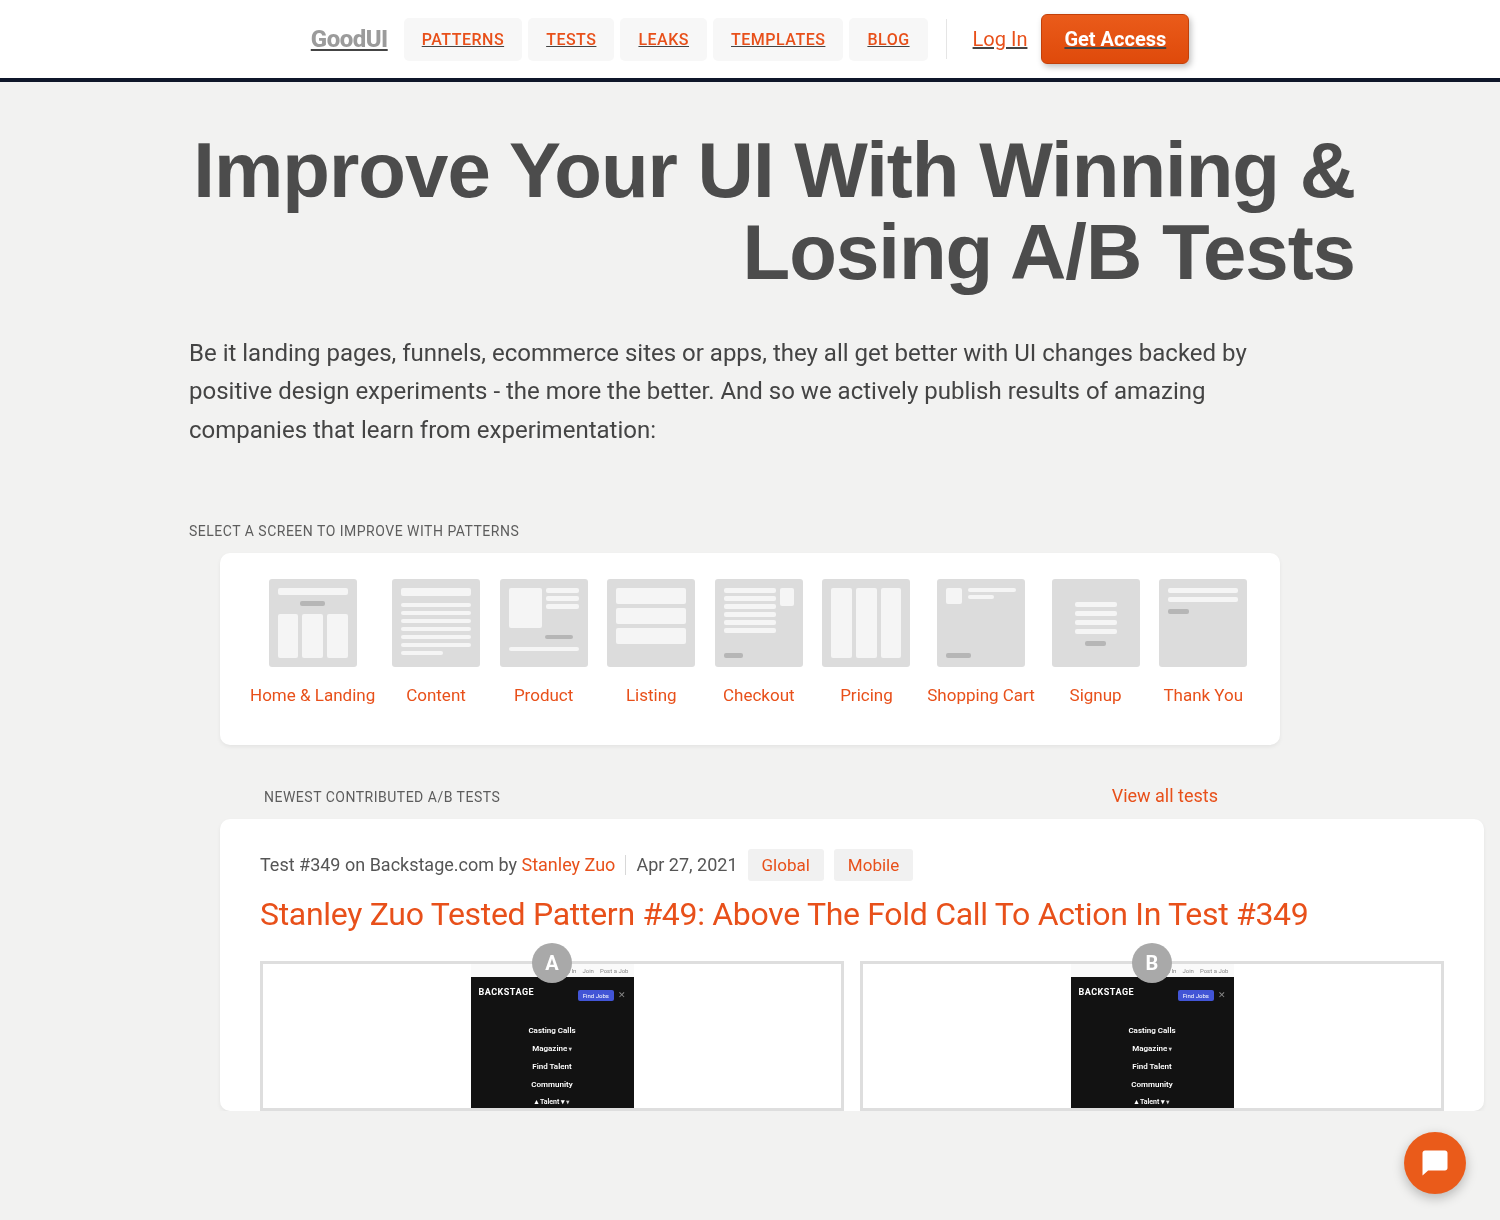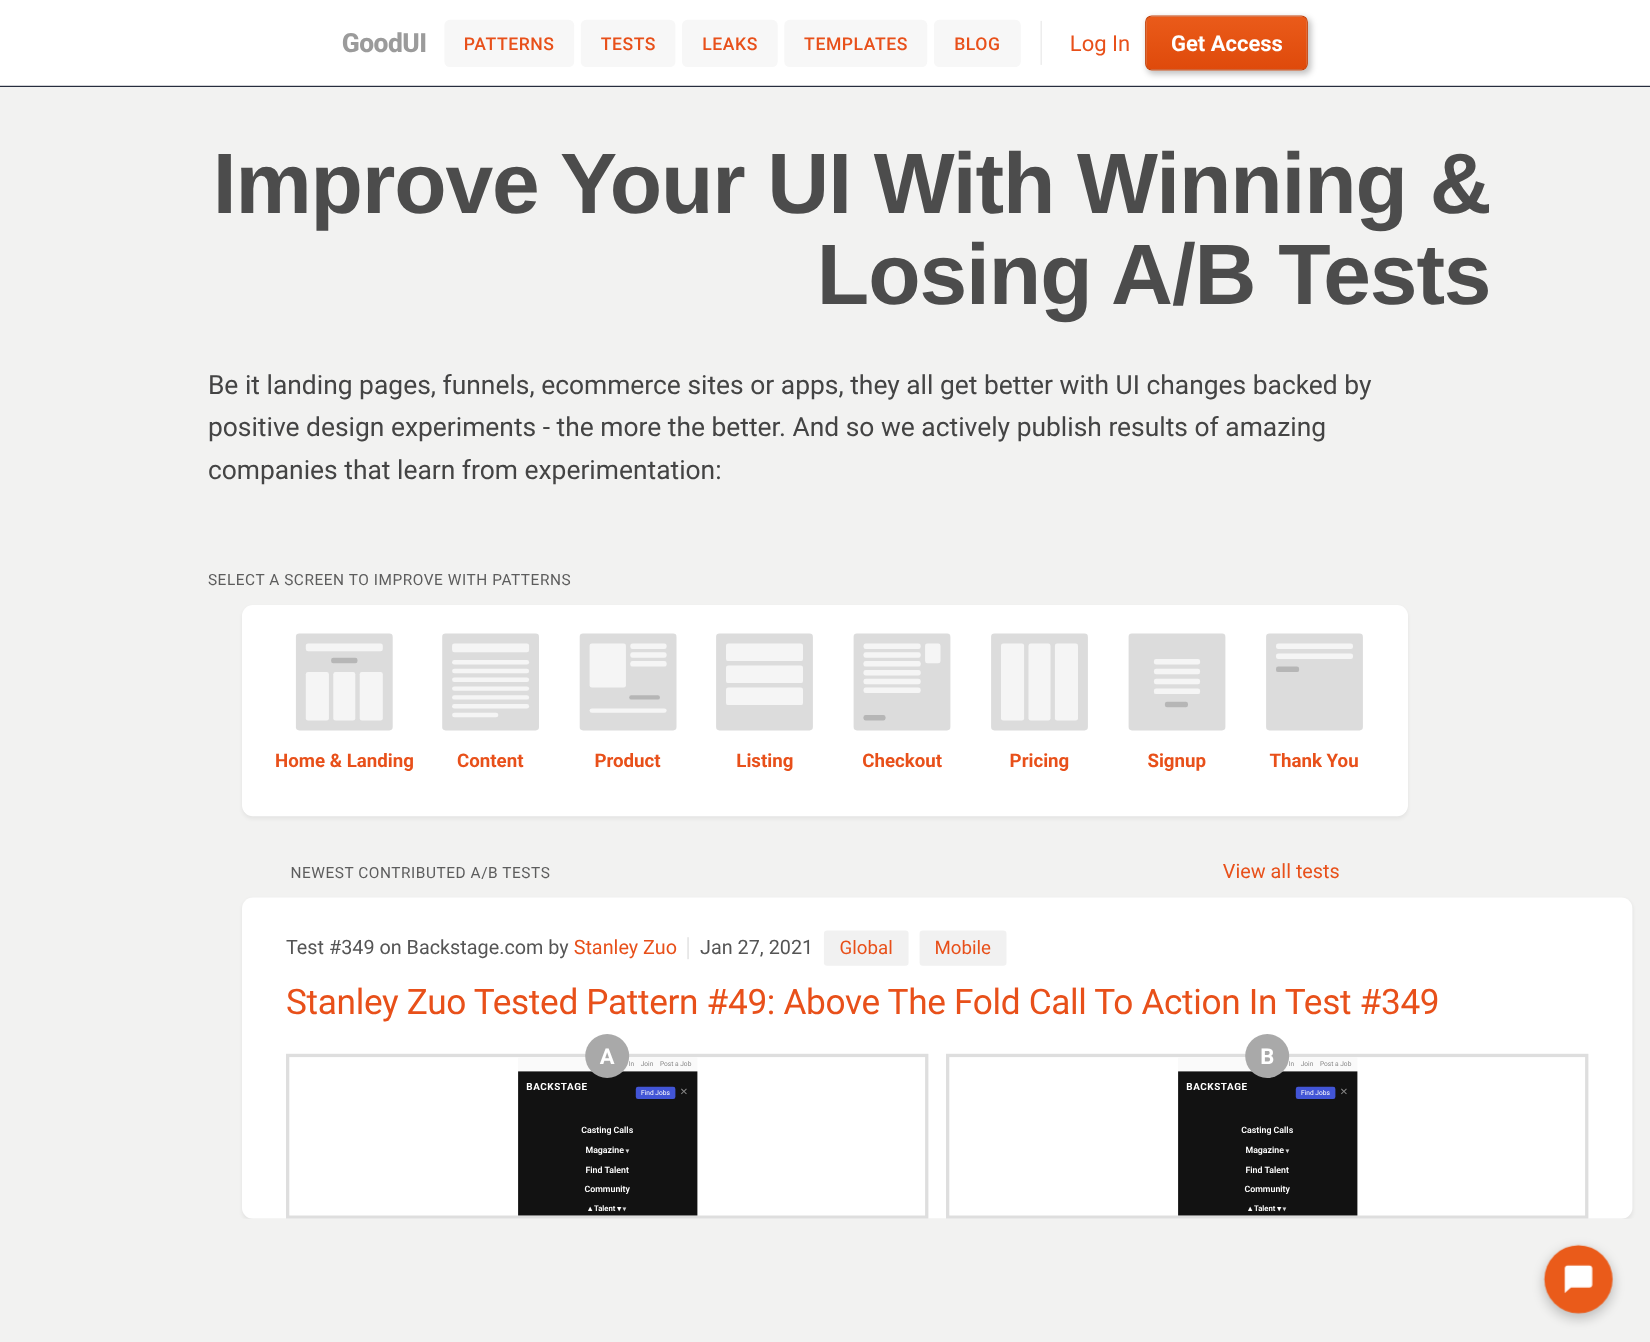--- a/index.html
+++ b/index.html
@@ -7,22 +7,23 @@
   font-family: -apple-system, BlinkMacSystemFont, "Segoe UI", Roboto, Helvetica, Arial, sans-serif;
   background: #f2f2f1;
   color: #444;
   width: 1500px;
 }
 .wrap { width: 1210px; margin: 0 auto; position: relative; }
 
 
 .topbar {
   background: #fff;
-  border-bottom: 1px solid #0f172a;
+  border-bottom: 4px solid #0f172a;
   padding: 14px 0;
+  text-decoration: underline;
 }
 .nav {
   width: 1210px;
   margin: 0 auto;
   display: flex;
   align-items: center;
   justify-content: center;
   gap: 6px;
 }
 .logo {
@@ -98,21 +99,20 @@
 }
 
 
 .card {
   width: 1060px;
   margin: 0 auto 0 75px;
   background: #fff;
   border-radius: 10px;
   box-shadow: 0 2px 4px rgba(0,0,0,0.06);
   padding: 26px 30px 40px;
-  font-weight: bold;
 }
 .screens { display: flex; gap: 14px; }
 .screen {
   flex: 1;
   display: flex;
   flex-direction: column;
   align-items: center;
   cursor: pointer;
 }
 .thumb {
@@ -355,20 +355,33 @@
         <div class="thumb">
           <div class="row" style="flex:1">
             <div class="bar" style="flex:1"></div>
             <div class="bar" style="flex:1"></div>
             <div class="bar" style="flex:1"></div>
           </div>
         </div>
         <div class="screen-label">Pricing</div>
       </div>
 
+      <div class="screen">
+        <div class="thumb">
+          <div class="row" style="gap:6px">
+            <div class="bar" style="width:16px;height:16px"></div>
+            <div class="col" style="flex:1">
+              <div class="bar" style="height:4px"></div>
+              <div class="bar" style="height:4px;width:55%"></div>
+            </div>
+          </div>
+          <div class="bar dk" style="height:5px;width:35%;margin-top:4px"></div>
+        </div>
+        <div class="screen-label">Shopping Cart</div>
+      </div>
 
       <div class="screen">
         <div class="thumb">
           <div style="flex:0 0 10px"></div>
           <div class="bar" style="height:5px;width:60%;margin:0 auto"></div>
           <div class="bar" style="height:5px;width:60%;margin:0 auto"></div>
           <div class="bar" style="height:5px;width:60%;margin:0 auto"></div>
           <div class="bar" style="height:5px;width:60%;margin:0 auto"></div>
           <div class="bar dk" style="height:5px;width:30%;margin:3px auto 0"></div>
         </div>
@@ -389,21 +402,21 @@
 
   <div class="tests-header">
     <div class="label" style="margin-left:44px">NEWEST CONTRIBUTED A/B TESTS</div>
     <div class="viewall">View all tests</div>
   </div>
 
   <div class="testcard">
     <div class="meta">
       <span><span>Test #349 on Backstage.com by </span><span class="author">Stanley Zuo</span></span>
       <span class="meta-sep"></span>
-      <span>Jan 27, 2021</span>
+      <span>Apr 27, 2021</span>
       <span class="tag">Global</span>
       <span class="tag">Mobile</span>
     </div>
     <h2 class="test-title">Stanley Zuo Tested Pattern #49: Above The Fold Call To Action In Test #349</h2>
 
     <div class="abrow">
       <div class="abcell">
         <div class="badge">A</div>
         <div class="abframe">
           <div class="mock-outer">

